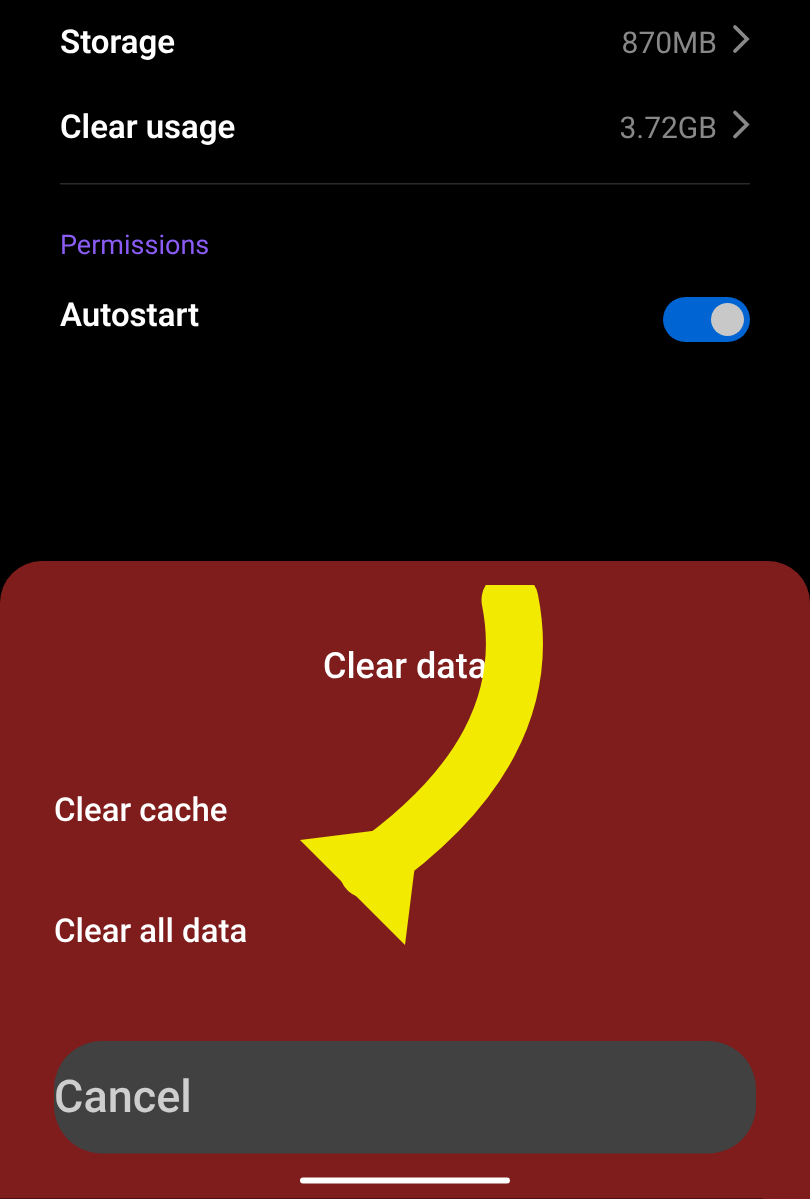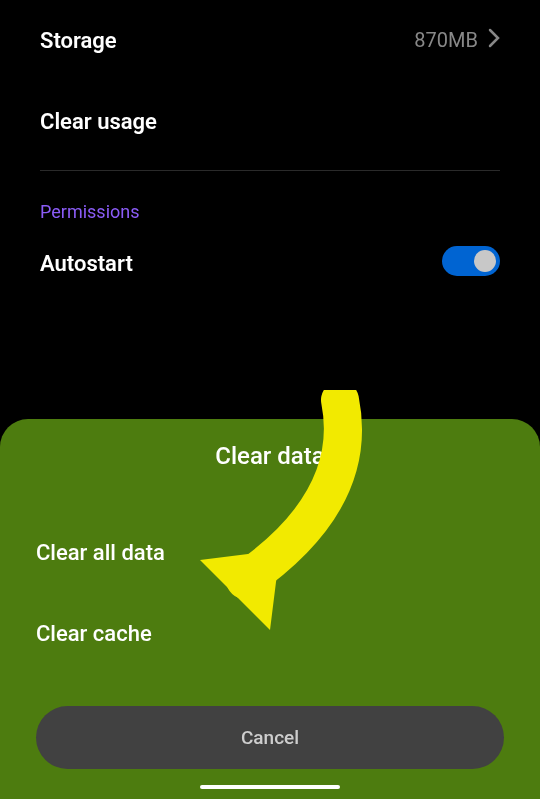--- a/index.html
+++ b/index.html
@@ -11,21 +11,21 @@
       position: relative;
       overflow: hidden;
     }
     .settings-list {
       padding: 0 40px;
     }
     .settings-row {
       display: flex;
       align-items: center;
       justify-content: space-between;
-      padding: 28px 0;
+      padding: 16px 0;
     }
     .row-label {
       color: #fff;
       font-size: 22px;
       font-weight: 600;
     }
     .row-right {
       display: flex;
       align-items: flex-start;
       gap: 10px;
@@ -43,21 +43,21 @@
       background: #2a2a2a;
       margin: 8px 0 20px 0;
     }
     .section-header {
       color: #8b5cf6;
       font-size: 18px;
       padding: 10px 0 18px 0;
     }
     .toggle-row {
       display: flex;
-      align-items: flex-end;
+      align-items: flex-start;
       justify-content: space-between;
       padding: 6px 0;
     }
     .toggle {
       width: 58px;
       height: 30px;
       background: #0064d2;
       border-radius: 15px;
       position: relative;
     }
@@ -68,43 +68,42 @@
       border-radius: 50%;
       position: absolute;
       right: 4px;
       top: 4px;
     }
     .sheet {
       position: absolute;
       bottom: 0;
       left: 0;
       right: 0;
-      background: #4d7c0f;
+      background: #7f1d1d;
       border-radius: 28px 28px 0 0;
-      padding: 23px 36px 30px 36px;
+      padding: 56px 36px 30px 36px;
     }
     .sheet-title {
       color: #fff;
       font-size: 24px;
       font-weight: 500;
       text-align: center;
       margin-bottom: 42px;
     }
     .sheet-option {
       color: #fff;
       font-size: 22px;
       font-weight: 500;
       padding: 28px 0;
     }
     .cancel-btn {
       background: #414141;
       color: #cecece;
-      font-size: 19px;
+      font-size: 30px;
       font-weight: 500;
-      text-align: center;
       padding: 20px 0;
       border-radius: 32px;
       margin-top: 32px;
     }
     .home-indicator {
       position: absolute;
       bottom: 10px;
       left: 50%;
       transform: translateX(-50%);
       width: 140px;
@@ -131,40 +130,48 @@
       <div class="chevron">
         <svg width="12" height="20" viewBox="0 0 12 20">
             <path d="M2 2 L10 10 L2 18" stroke="#888" stroke-width="2.5" fill="none" stroke-linecap="round"></path>
           </svg>
       </div>
     </div>
   </div>
 
   <div class="settings-row">
     <div class="row-label">Clear usage</div>
+    <div class="row-right">
+      <div class="row-value">3.72GB</div>
+      <div class="chevron">
+        <svg width="12" height="20" viewBox="0 0 12 20">
+            <path d="M2 2 L10 10 L2 18" stroke="#888" stroke-width="2.5" fill="none" stroke-linecap="round"></path>
+          </svg>
+      </div>
+    </div>
   </div>
 
 
   <div class="divider"></div>
 
   <div class="section-header">Permissions</div>
 
   <div class="toggle-row">
     <div class="row-label">Autostart</div>
     <div class="toggle">
       <div class="toggle-knob"></div>
     </div>
   </div>
 
 </div>
 
 <div class="sheet">
   <div class="sheet-title">Clear data</div>
+  <div class="sheet-option">Clear cache</div>
   <div class="sheet-option">Clear all data</div>
-  <div class="sheet-option">Clear cache</div>
   <div class="cancel-btn">Cancel</div>
 </div>
 
 <svg class="arrow-overlay" width="210" height="245">
   <path d="M 170 10 Q 190 110 75 190" stroke="#f2ea00" stroke-width="38" fill="none" stroke-linecap="round"></path>
   <path d="M 30 170 L 110 160 L 100 240 Z" fill="#f2ea00"></path>
 </svg>
 
 <div class="home-indicator"></div>
 

